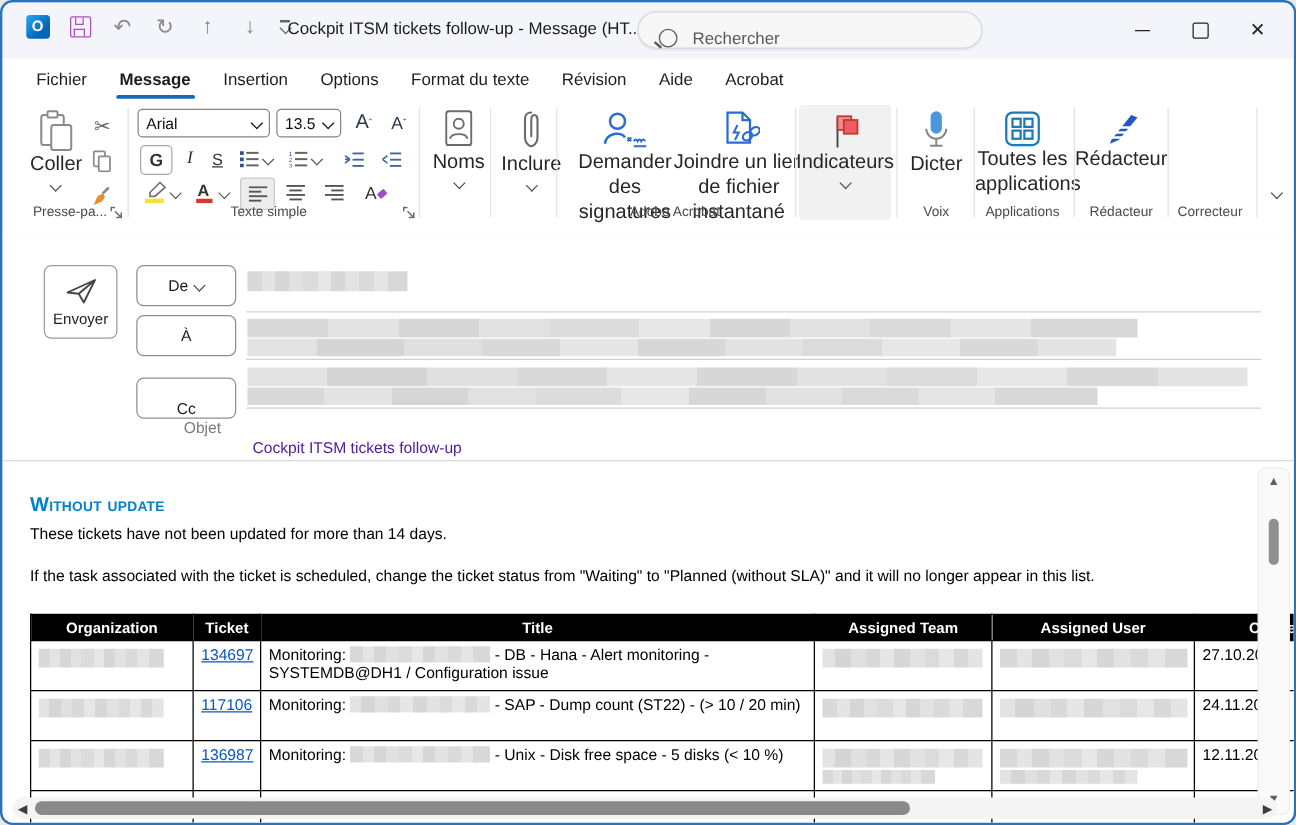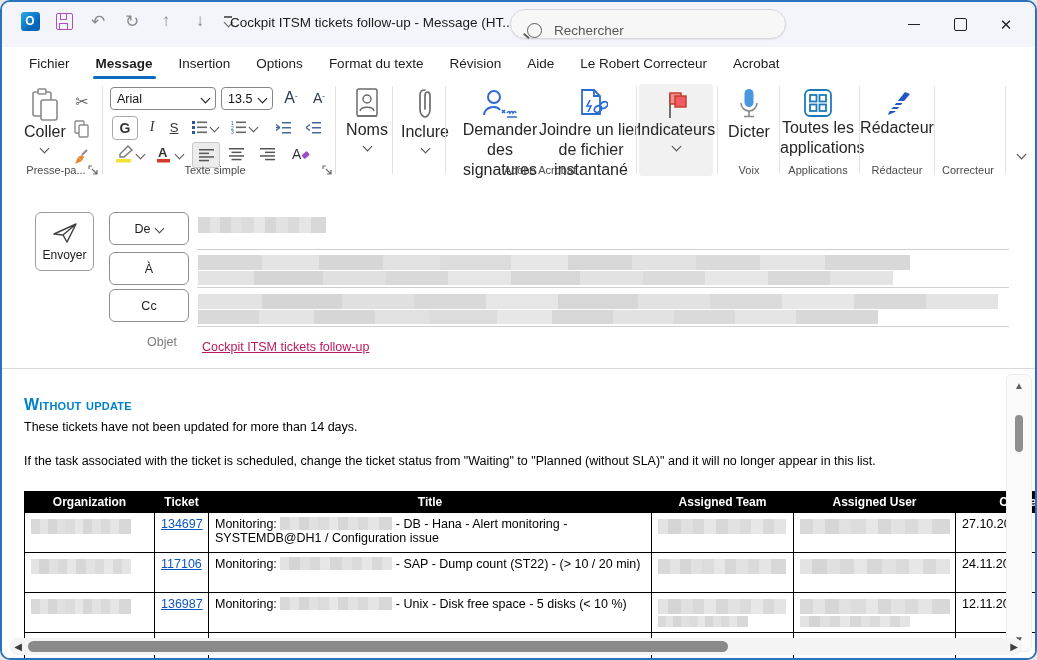--- a/index.html
+++ b/index.html
@@ -46,21 +46,21 @@
   .selbg{background:#ececec;border:1px solid #c9c9c9;border-radius:3px;}
   
   .compose{position:absolute;left:0;top:185px;width:100%;height:183px;background:#fff;}
   .sendbtn{position:absolute;left:33px;top:25px;width:57px;height:57px;border:1px solid #9c9c9c;border-radius:6px;display:flex;flex-direction:column;align-items:center;justify-content:center;gap:4px;font-size:12px;color:#1c1c1c;background:#fff;}
   .fieldbtn{position:absolute;left:107px;width:80px;height:33px;border:1px solid #8f8f8f;border-radius:6px;background:#fff;display:flex;align-items:center;justify-content:center;font-size:12.5px;color:#1c1c1c;gap:6px;box-sizing:border-box;}
   .fieldline{position:absolute;left:195px;right:26px;height:1px;background:#cfcfcf;}
   .mosaic{background-image:linear-gradient(90deg,#d9d9d9 0 9%,#e4e4e4 0 17%,#d6d6d6 0 26%,#e1e1e1 0 34%,#dcdcdc 0 44%,#e7e7e7 0 52%,#d7d7d7 0 61%,#e2e2e2 0 70%,#dadada 0 79%,#e5e5e5 0 88%,#d8d8d8 0 100%);}
   .mosaic2{background-image:linear-gradient(90deg,#e3e3e3 0 8%,#d5d5d5 0 18%,#e0e0e0 0 27%,#d9d9d9 0 36%,#e6e6e6 0 45%,#d7d7d7 0 55%,#e2e2e2 0 64%,#dbdbdb 0 73%,#e7e7e7 0 82%,#d9d9d9 0 91%,#e4e4e4 0 100%);}
   .objrow{position:absolute;left:0;top:148px;width:100%;}
   .objlabel{position:absolute;left:145px;top:0;font-size:12.5px;color:#7a7a7a;}
-  .objvalue{position:absolute;left:200px;top:5px;font-size:12.5px;color:#be185d;text-decoration:underline;}
+  .objvalue{position:absolute;left:200px;top:16px;font-size:12.5px;color:#4c1d95;}
   
   .mailbody{position:absolute;left:0;top:368px;width:100%;height:292px;background:#fff;overflow:hidden;}
   .mb-head{position:absolute;left:22px;top:26px;font-size:16px;font-weight:700;color:#0082cb;font-variant:small-caps;letter-spacing:.2px;}
   .mb-p{position:absolute;left:22px;font-size:12.5px;color:#000;white-space:nowrap;}
   table.tickets{position:absolute;left:22px;top:121px;border-collapse:collapse;table-layout:fixed;width:1063px;font-size:12.5px;color:#000;}
   table.tickets th{background:#000;color:#fff;font-weight:700;font-size:12px;padding:3px 4px;border:1px solid #000;text-align:center;white-space:nowrap;overflow:hidden;}
   table.tickets td{border:1px solid #000;vertical-align:top;padding:4px 6px;height:31px;overflow:hidden;}
   td.tk{text-align:left;}
   a.tlink{color:#0a56c2;text-decoration:underline;white-space:nowrap;}
   .cellblur{height:15px;margin-top:2px;}
@@ -125,21 +125,20 @@
   </div>
 
   <div class="tabsrow">
     <span class="rtab">Fichier</span>
     <span class="rtab active">Message</span>
     <span class="rtab">Insertion</span>
     <span class="rtab">Options</span>
     <span class="rtab">Format du texte</span>
     <span class="rtab">Révision</span>
     <span class="rtab">Aide</span>
-    <span class="rtab">Le Robert Correcteur</span>
     <span class="rtab">Acrobat</span>
   </div>
 
   <div class="ribbon">
 
     <div class="bigbtn" style="left:22px;top:8px;">
       <svg width="30" height="34" viewBox="0 0 30 34">
         <rect x="3" y="4" width="18" height="24" rx="2" fill="none" stroke="#8a8a8a" stroke-width="1.6"></rect>
         <rect x="8" y="1" width="8" height="5" rx="1" fill="#fff" stroke="#8a8a8a" stroke-width="1.6"></rect>
         <rect x="11" y="12" width="16" height="20" rx="2" fill="#fff" stroke="#8a8a8a" stroke-width="1.6"></rect>
@@ -395,21 +394,21 @@
     <div class="abs mosaic" style="left:196px;top:30px;width:128px;height:16px;"></div>
     <div class="fieldline" style="top:62px;"></div>
 
     <div class="fieldbtn" style="top:65px;">
       <span>À</span>
     </div>
     <div class="abs mosaic" style="left:196px;top:68px;width:712px;height:15px;"></div>
     <div class="abs mosaic2" style="left:196px;top:84px;width:695px;height:14px;"></div>
     <div class="fieldline" style="top:100px;"></div>
 
-    <div class="fieldbtn" style="top:102px;">
+    <div class="fieldbtn" style="top:115px;align-items:flex-end;">
       <span>Cc</span>
     </div>
     <div class="abs mosaic2" style="left:196px;top:107px;width:800px;height:15px;"></div>
     <div class="abs mosaic" style="left:196px;top:123px;width:680px;height:14px;"></div>
     <div class="fieldline" style="top:139px;"></div>
 
     <div class="objrow">
       <span class="objlabel">Objet</span>
       <span class="objvalue">Cockpit ITSM tickets follow-up</span>
     </div>

